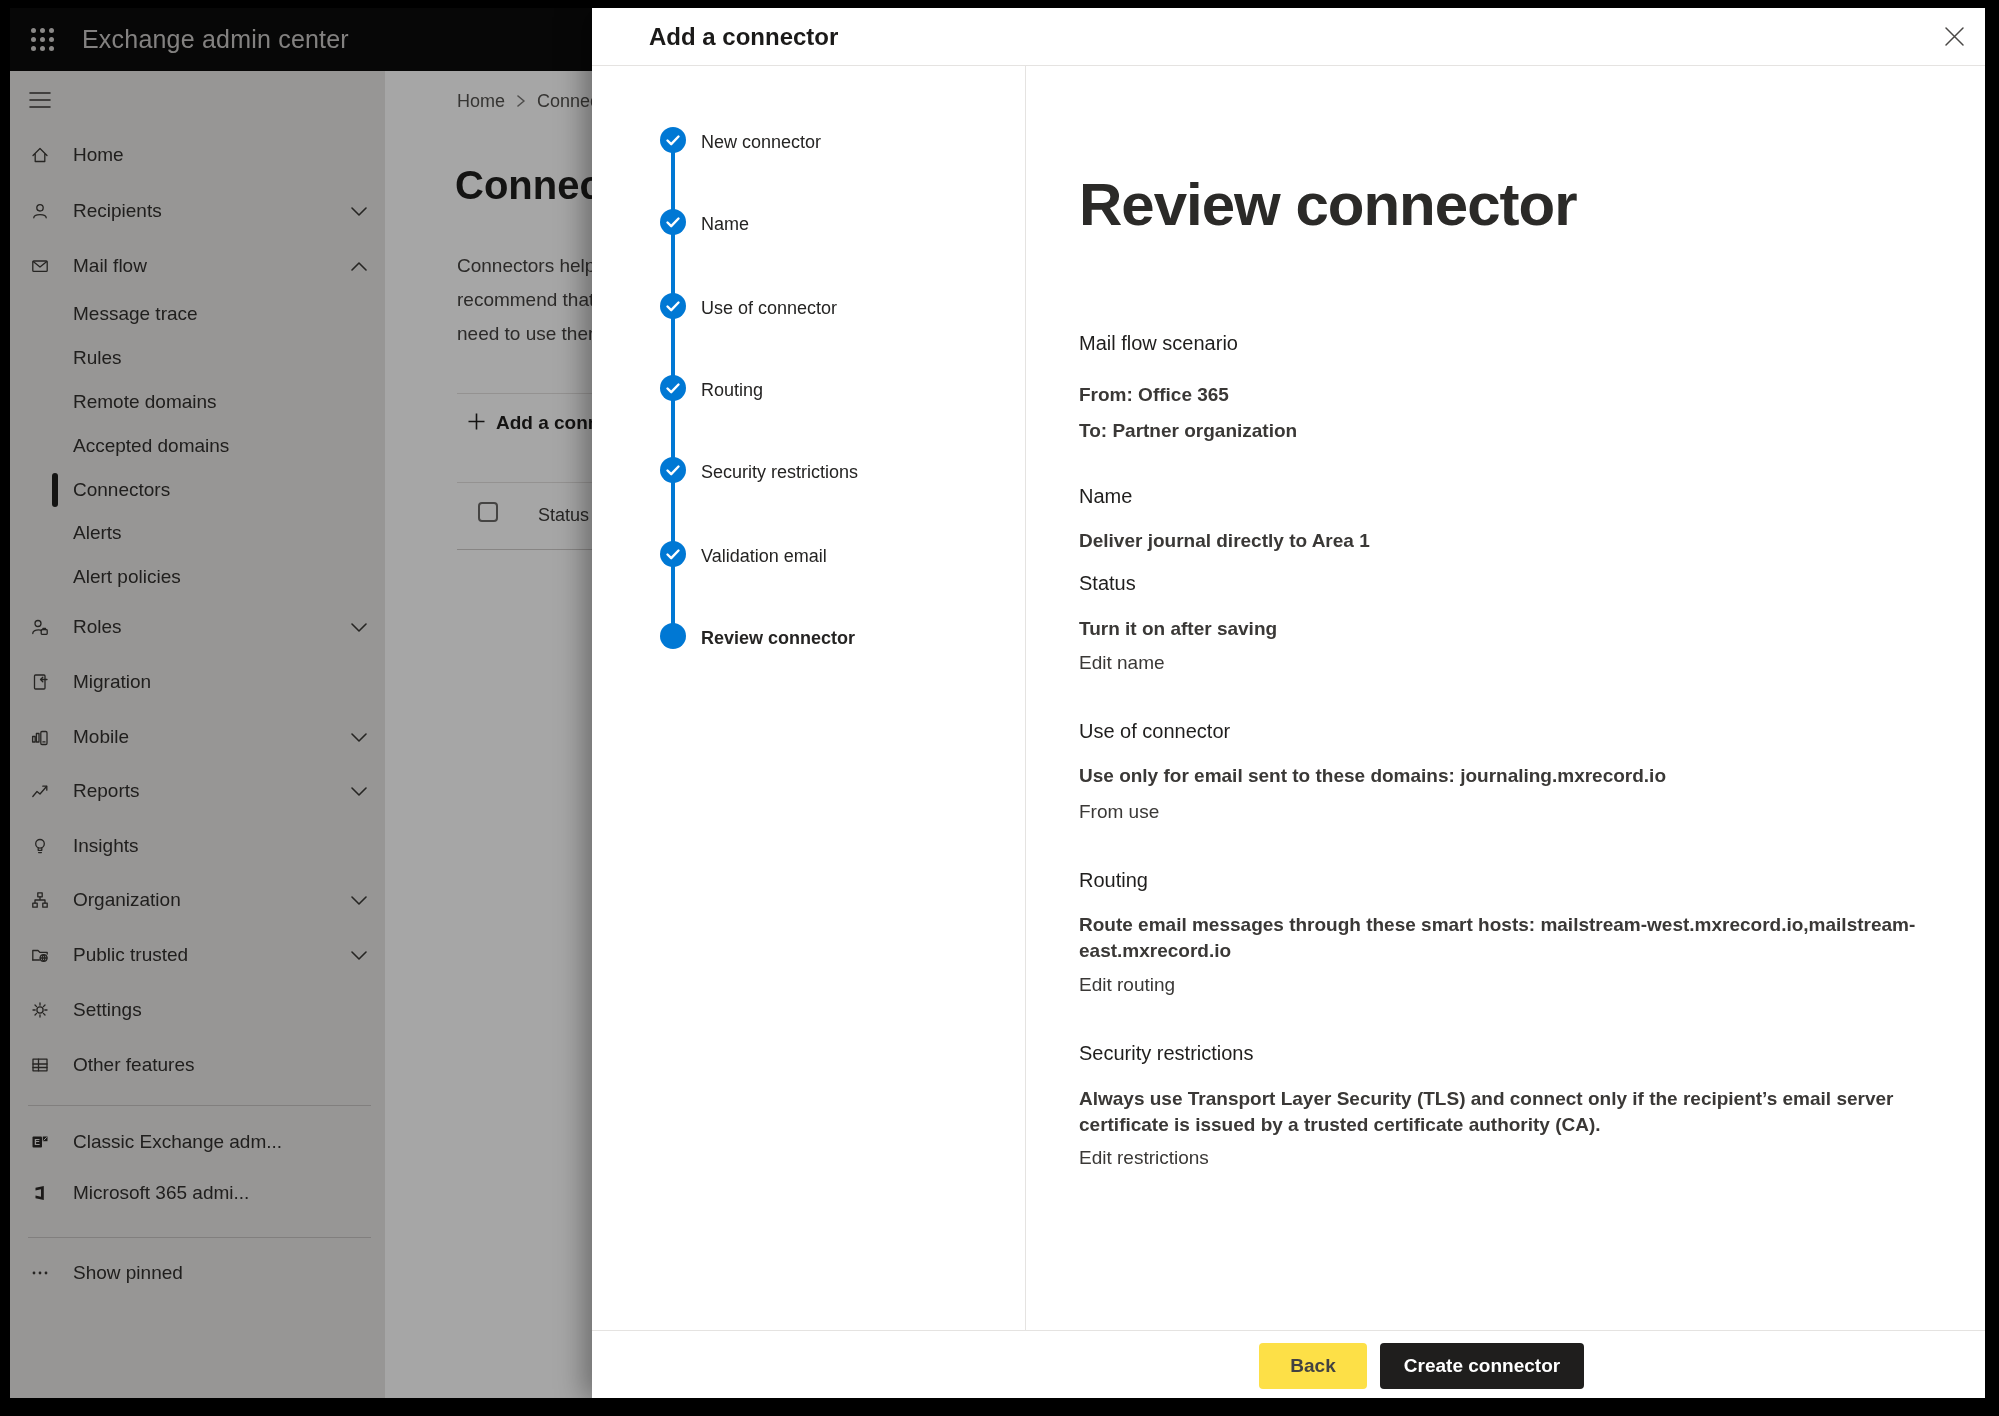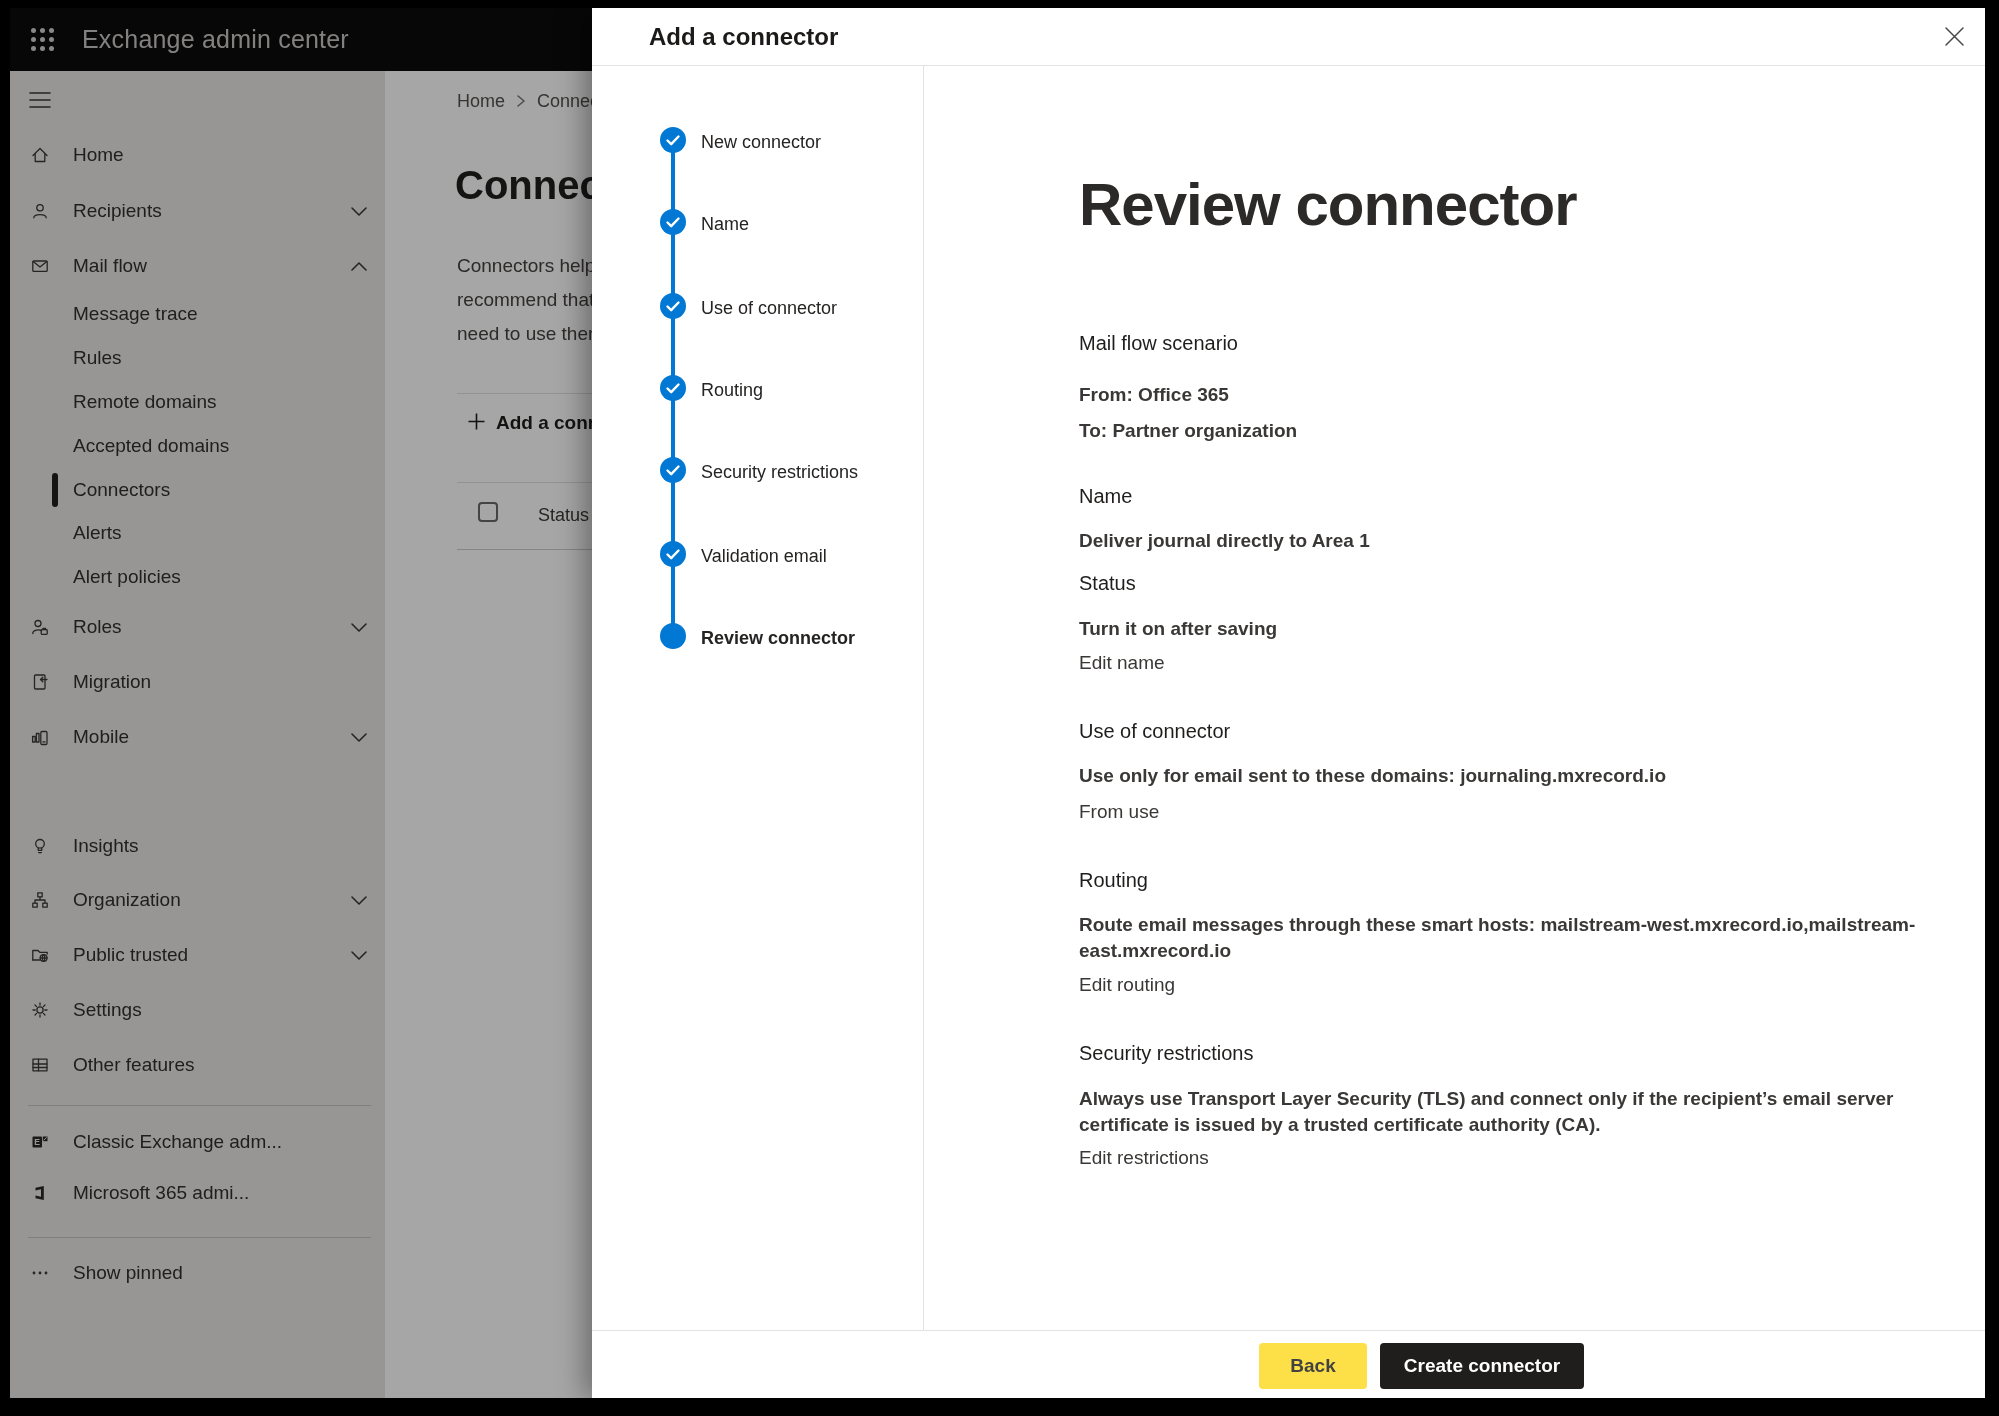--- a/index.html
+++ b/index.html
@@ -47,21 +47,21 @@
 
   
   .overlay{position:absolute;inset:0;background:rgba(0,0,0,0.35);z-index:5;}
 
   
   .modal{position:absolute;left:582px;top:0;width:1393px;height:1390px;background:#fff;z-index:10;box-shadow:-8px 0 26px rgba(0,0,0,0.35);}
   .modal-header{position:absolute;left:0;right:0;top:0;height:58px;border-bottom:1px solid var(--hairline);display:flex;align-items:center;}
   .modal-title{margin-left:57px;font-size:24px;font-weight:700;color:#1b1a19;}
   .modal-close{position:absolute;left:1342px;top:10px;width:40px;height:40px;display:flex;align-items:center;justify-content:center;cursor:pointer;}
   .modal-body{position:absolute;left:0;right:0;top:58px;bottom:68px;}
-  .wizard-col{position:absolute;left:0;top:0;bottom:0;width:332px;border-right:1px solid var(--hairline);}
+  .wizard-col{position:absolute;left:0;top:0;bottom:0;width:434px;border-right:1px solid var(--hairline);}
   .step-line{position:absolute;left:79px;width:4px;background:var(--accent);}
   .step{position:absolute;left:68px;display:flex;align-items:center;gap:15px;cursor:pointer;}
   .step-label{font-size:18px;color:#252423;white-space:nowrap;}
   .step.current .step-label{font-weight:700;}
 
   .review-col{position:absolute;left:418px;top:0;right:0;bottom:0;}
   .rblock{position:absolute;left:69px;white-space:nowrap;}
   .rwrap{white-space:normal;width:840px;}
   .review-heading{font-size:60px;font-weight:700;color:#2b2a28;letter-spacing:-1px;}
   .sec-title{font-size:20px;font-weight:400;color:#1f1e1d;}
@@ -195,20 +195,32 @@
             <rect x="10.8" y="4.5" width="6.2" height="13" rx="1.2"></rect>
             <path d="M12.9 14.9 H15"></path>
           </svg>
         </span>
       <span class="slabel">Mobile</span>
       <span class="schev"><svg class="chev" width="16" height="9" viewBox="0 0 16 9">
             <path d="M1 1 L8 8 L15 1"></path>
           </svg></span>
     </div>
 
+    <div class="srow" style="top:700px">
+      <span class="sicon">
+          <svg class="lineicon" width="20" height="20" viewBox="0 0 20 20">
+            <path d="M2.8 15.5 L7 10.5 L10 13 L16.5 5.5"></path>
+            <path d="M12.8 5.2 H16.8 V9.2"></path>
+          </svg>
+        </span>
+      <span class="slabel">Reports</span>
+      <span class="schev"><svg class="chev" width="16" height="9" viewBox="0 0 16 9">
+            <path d="M1 1 L8 8 L15 1"></path>
+          </svg></span>
+    </div>
 
     <div class="srow" style="top:755px">
       <span class="sicon">
           <svg class="lineicon" width="20" height="20" viewBox="0 0 20 20">
             <circle cx="10" cy="7.8" r="4.3"></circle>
             <path d="M8.2 11.8 V14.3 H11.8 V11.8 M8.6 16.6 H11.4"></path>
           </svg>
         </span>
       <span class="slabel">Insights</span>
     </div>

